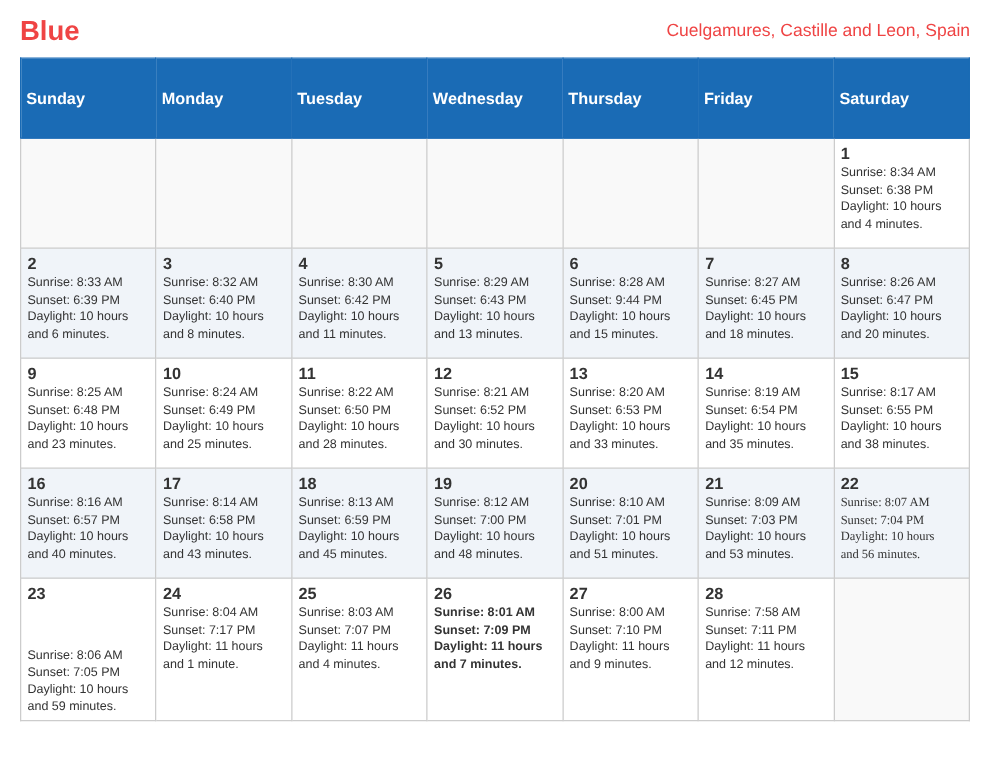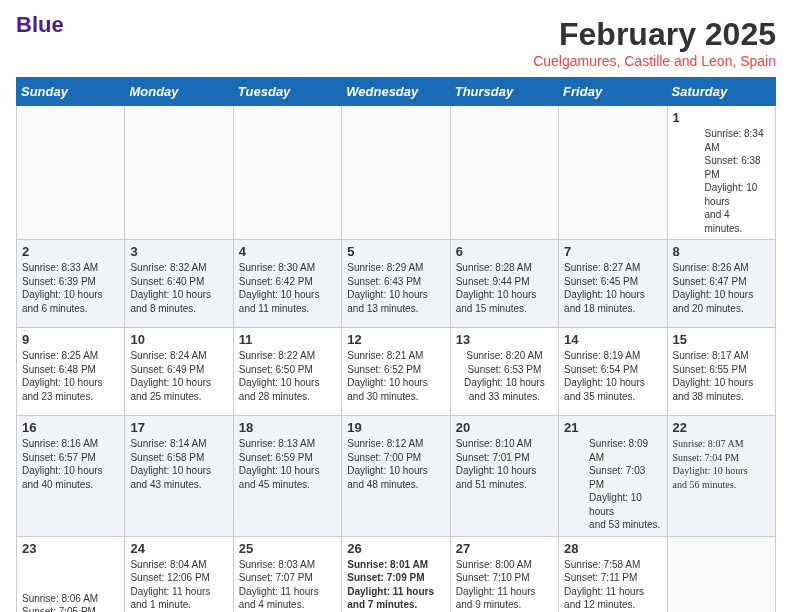--- a/index.html
+++ b/index.html
@@ -36,24 +36,23 @@
     .calendar {
       width: 100%;
       border-collapse: collapse;
       table-layout: fixed;
     }
     .calendar th {
       background: #1a6bb5;
       color: #fff;
       font-size: 13px;
       font-weight: bold;
-      padding: 6px 4px;
+      padding: 24px 4px;
       text-align: left;
       border: 1px solid #1a6bb5;
-      font-style: italic;
     }
     .calendar td {
       border: 1px solid #ccc;
       vertical-align: top;
       padding: 4px 5px;
       font-size: 10.5px;
       color: #333;
       height: 88px;
       width: 14.28%;
     }
@@ -73,24 +72,23 @@
     }
     .alt-row td {
       background: #f0f4f9;
     }
   </style>
 </head>
 <body>
 
 <div class="header">
   <div class="logo">
-    <span style="font-size:22px;font-weight:bold;color:#4c1d95;margin-top:-4px;">Blue</span>
+    <span style="font-size:22px;font-weight:bold;color:#ef4444;margin-top:-4px;">Blue</span>
   </div>
   <div class="title-block">
-    <div class="month-title">February 2025</div>
     <div class="location-title">Cuelgamures, Castille and Leon, Spain</div>
   </div>
 </div>
 
 <table class="calendar">
   <thead>
     <tr>
     <th>Sunday</th>
         <th>Monday</th>
         <th>Tuesday</th>
@@ -103,21 +101,21 @@
   <tbody id="calendar-body">
   <tr>
         <td class="empty-cell"></td>
         <td class="empty-cell"></td>
         <td class="empty-cell"></td>
         <td class="empty-cell"></td>
         <td class="empty-cell"></td>
         <td class="empty-cell"></td>
         <td>
           <span class="day-number">1</span>
-          <div class="day-info" style="white-space: pre-line; margin-left: 32px;">Sunrise: 8:34 AM
+          <div class="day-info" style="white-space: pre-line;">Sunrise: 8:34 AM
 Sunset: 6:38 PM
 Daylight: 10 hours
 and 4 minutes.</div>
         </td>
       </tr>
       <tr class="alt-row">
         <td>
           <span class="day-number">2</span>
           <div class="day-info" style="white-space: pre-line;">Sunrise: 8:33 AM
 Sunset: 6:39 PM
@@ -191,21 +189,21 @@
         </td>
         <td>
           <span class="day-number">12</span>
           <div class="day-info" style="white-space: pre-line;">Sunrise: 8:21 AM
 Sunset: 6:52 PM
 Daylight: 10 hours
 and 30 minutes.</div>
         </td>
         <td>
           <span class="day-number">13</span>
-          <div class="day-info" style="white-space: pre-line; text-align: center;">Sunrise: 8:20 AM
+          <div class="day-info" style="white-space: pre-line;">Sunrise: 8:20 AM
 Sunset: 6:53 PM
 Daylight: 10 hours
 and 33 minutes.</div>
         </td>
         <td>
           <span class="day-number">14</span>
           <div class="day-info" style="white-space: pre-line;">Sunrise: 8:19 AM
 Sunset: 6:54 PM
 Daylight: 10 hours
 and 35 minutes.</div>
@@ -249,21 +247,21 @@
         </td>
         <td>
           <span class="day-number">20</span>
           <div class="day-info" style="white-space: pre-line;">Sunrise: 8:10 AM
 Sunset: 7:01 PM
 Daylight: 10 hours
 and 51 minutes.</div>
         </td>
         <td>
           <span class="day-number">21</span>
-          <div class="day-info" style="white-space: pre-line; margin-left: 25px;">Sunrise: 8:09 AM
+          <div class="day-info" style="white-space: pre-line;">Sunrise: 8:09 AM
 Sunset: 7:03 PM
 Daylight: 10 hours
 and 53 minutes.</div>
         </td>
         <td>
           <span class="day-number">22</span>
           <div class="day-info" style="white-space: pre-line; font-family: Liberation Serif, serif;">Sunrise: 8:07 AM
 Sunset: 7:04 PM
 Daylight: 10 hours
 and 56 minutes.</div>
@@ -273,21 +271,21 @@
         <td>
           <span class="day-number">23</span>
           <div class="day-info" style="white-space: pre-line; margin-top: 36px;">Sunrise: 8:06 AM
 Sunset: 7:05 PM
 Daylight: 10 hours
 and 59 minutes.</div>
         </td>
         <td>
           <span class="day-number">24</span>
           <div class="day-info" style="white-space: pre-line;">Sunrise: 8:04 AM
-Sunset: 12:06 PM
+Sunset: 7:17 PM
 Daylight: 11 hours
 and 1 minute.</div>
         </td>
         <td>
           <span class="day-number">25</span>
           <div class="day-info" style="white-space: pre-line;">Sunrise: 8:03 AM
 Sunset: 7:07 PM
 Daylight: 11 hours
 and 4 minutes.</div>
         </td>

